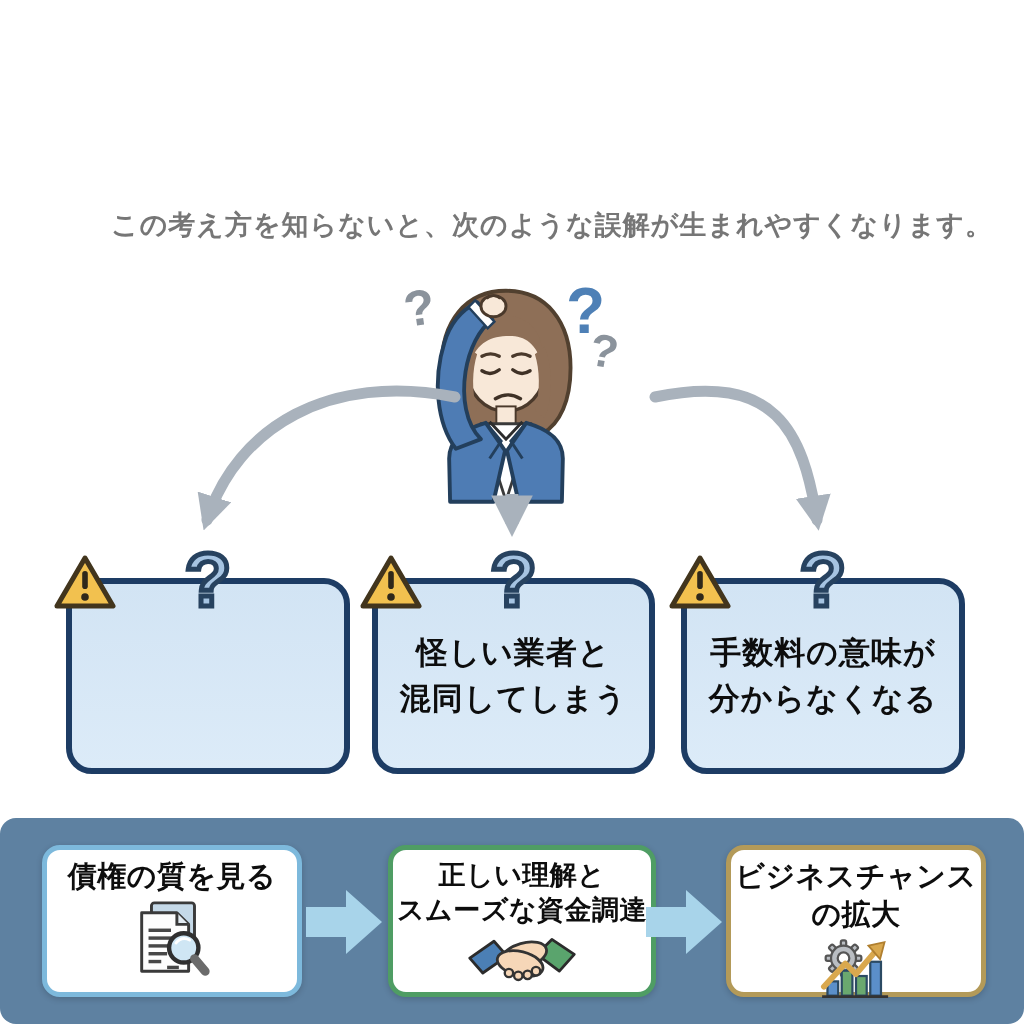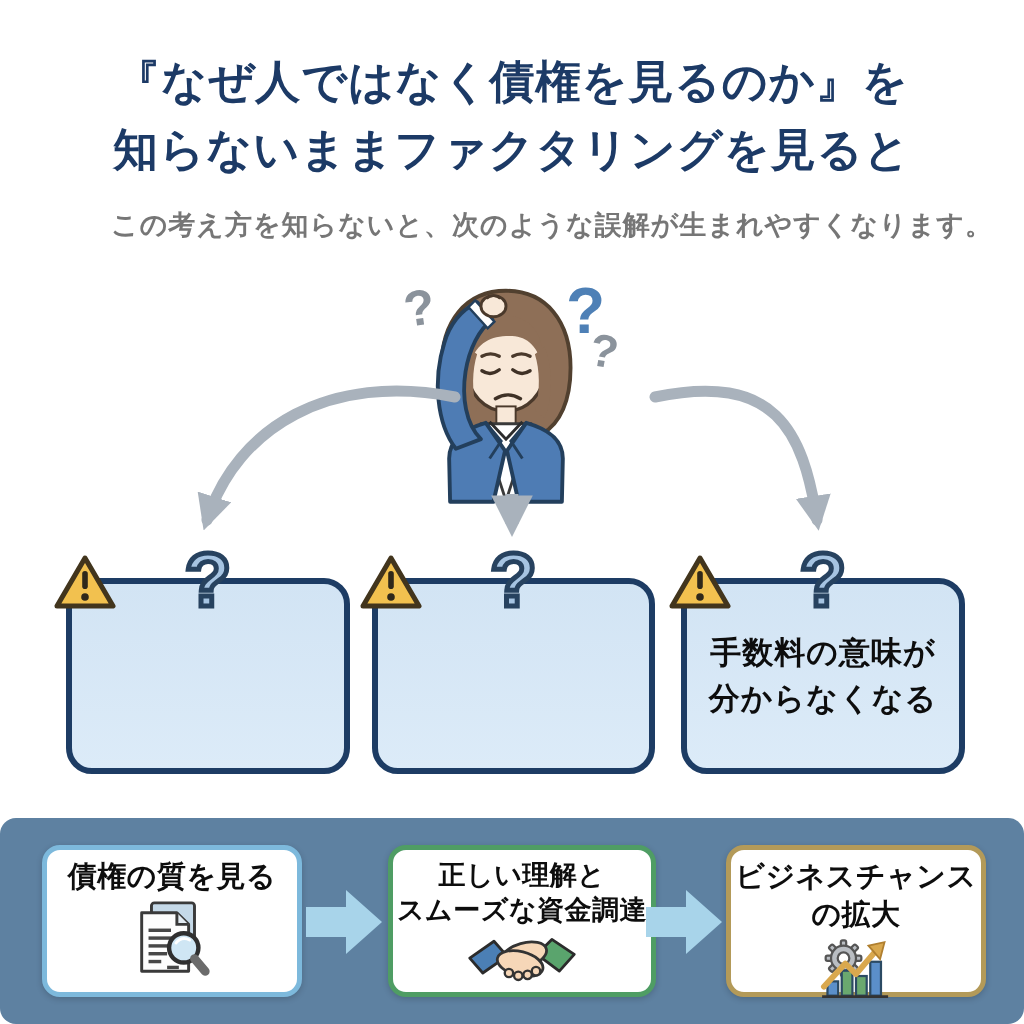--- a/index.html
+++ b/index.html
@@ -60,22 +60,20 @@
   .bf2 .b-text{font-size:27px;}
   .b-icon{flex:0 0 auto;margin-top:2px;}
   .flow-arrow{position:absolute;top:72px;width:76px;height:64px;}
   .fa1{left:306px;} .fa2{left:646px;}
 </style>
 </head>
 <body>
 
 <div class="canvas">
 
-  <h1 class="title">『なぜ人ではなく債権を見るのか』を
-知らないままファクタリングを見ると</h1>
   <p class="subtitle">この考え方を知らないと、次のような誤解が生まれやすくなります。</p>
 
   <div class="person">
     <svg viewBox="0 0 220 235">
       <path d="M110 14 C 68 14 43 46 43 94 C 43 128 54 152 72 162 L 148 162 C 166 152 177 128 177 94 C 177 46 152 14 110 14 Z" fill="#8e6f57" stroke="#51402f" stroke-width="4" stroke-linejoin="round"></path>
       <ellipse cx="110" cy="97" rx="40" ry="42" fill="#f8e8d8" stroke="#4a392b" stroke-width="3.5"></ellipse>
       <path d="M 71 92 C 68 52 88 40 110 40 C 134 40 151 58 149 94 C 141 66 128 60 110 61 C 91 62 79 70 71 92 Z" fill="#8e6f57"></path>
       <path d="M 70 72 C 61 94 61 124 70 146 L 80 138 C 74 118 75 96 80 80 Z" fill="#8e6f57"></path>
       <path d="M 150 72 C 159 94 159 124 150 146 L 140 138 C 146 118 145 96 140 80 Z" fill="#8e6f57"></path>
       <path d="M 85 82 Q 94 77 103 82" stroke="#4a392b" stroke-width="3.5" fill="none" stroke-linecap="round"></path>
@@ -120,20 +118,22 @@
     <div class="qmark">?</div>
   </div>
 
   <div class="mis-box mis2">
     <svg class="warn-icon" viewBox="0 0 64 58">
       <path d="M32 5 L60 53 L4 53 Z" fill="#f2c14f" stroke="#42351d" stroke-width="5" stroke-linejoin="round"></path>
       <rect x="29.2" y="18" width="5.6" height="18" rx="2.8" fill="#2f281a"></rect>
       <circle cx="32" cy="44" r="3.8" fill="#2f281a"></circle>
     </svg>
     <div class="qmark">?</div>
+    <div class="mis-text">怪しい業者と
+混同してしまう</div>
   </div>
 
   <div class="mis-box mis3">
     <svg class="warn-icon" viewBox="0 0 64 58">
       <path d="M32 5 L60 53 L4 53 Z" fill="#f2c14f" stroke="#42351d" stroke-width="5" stroke-linejoin="round"></path>
       <rect x="29.2" y="18" width="5.6" height="18" rx="2.8" fill="#2f281a"></rect>
       <circle cx="32" cy="44" r="3.8" fill="#2f281a"></circle>
     </svg>
     <div class="qmark">?</div>
     <div class="mis-text">手数料の意味が

